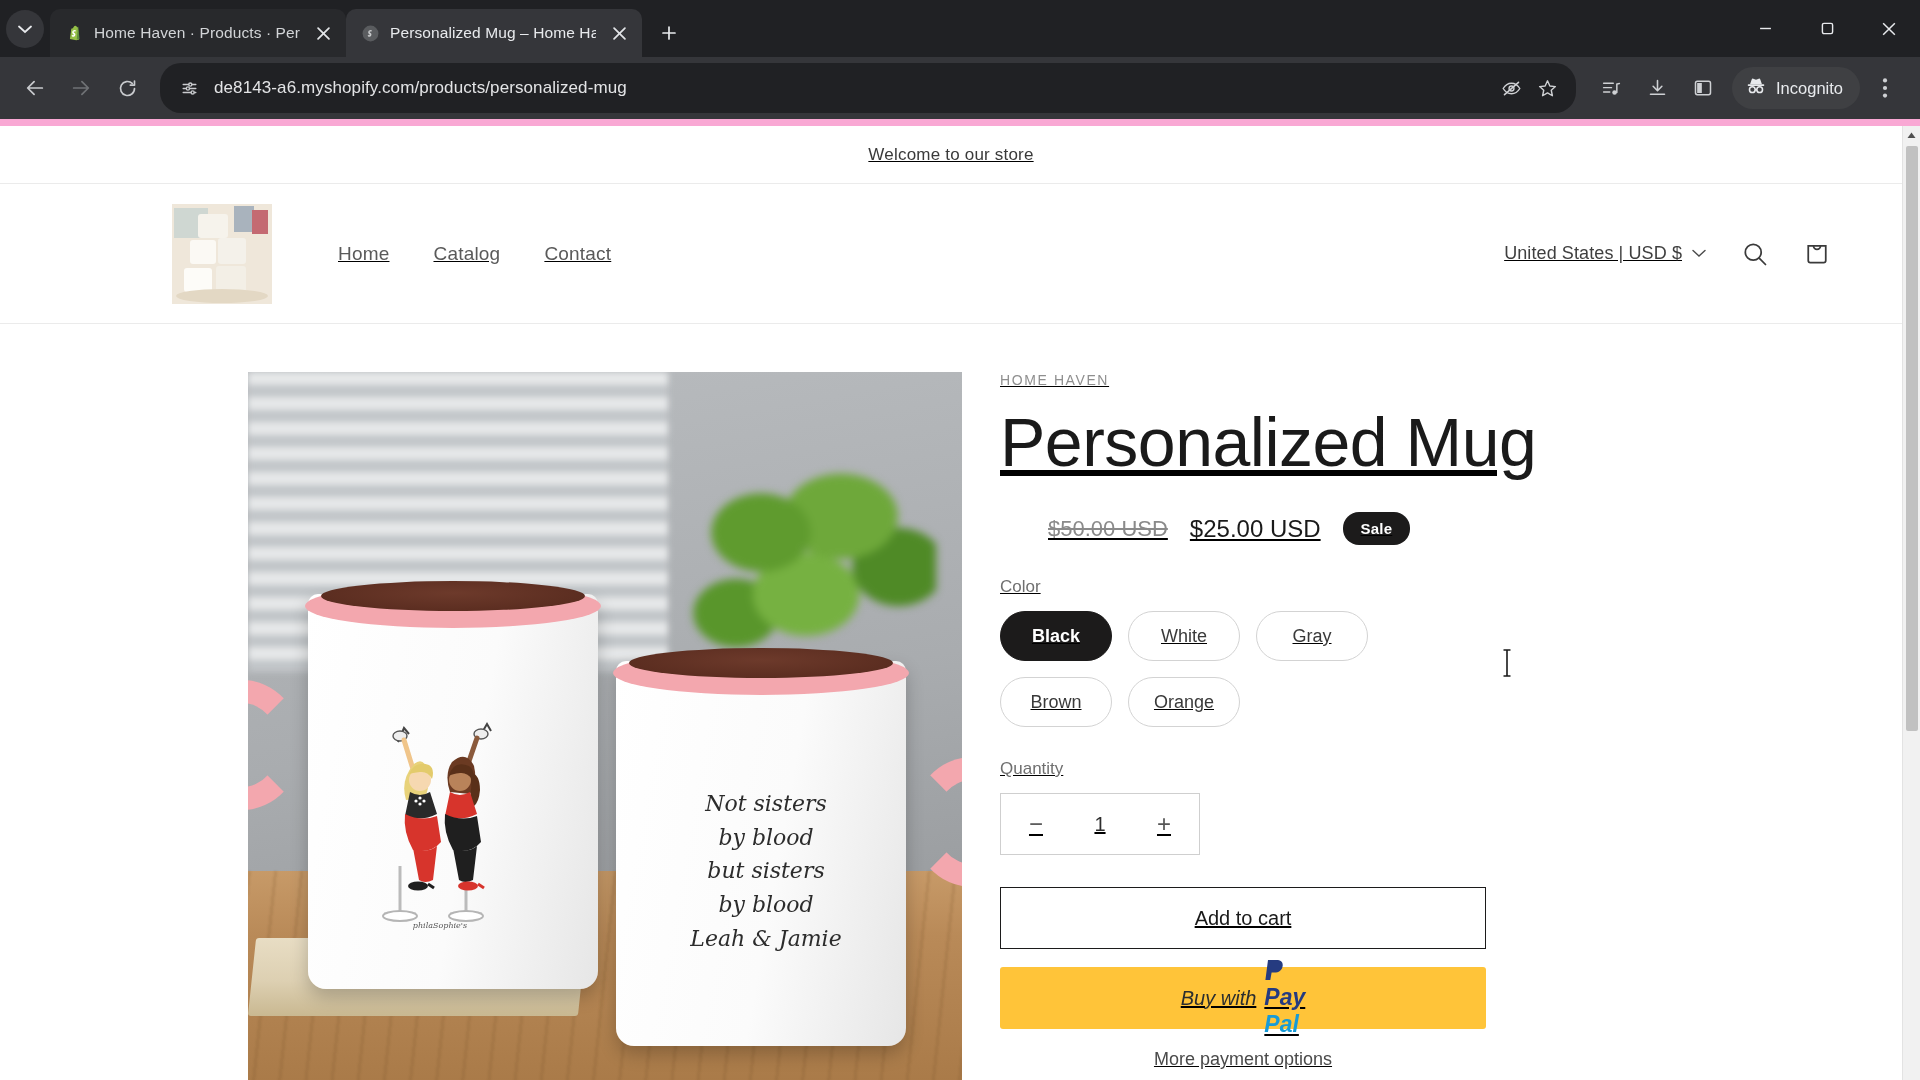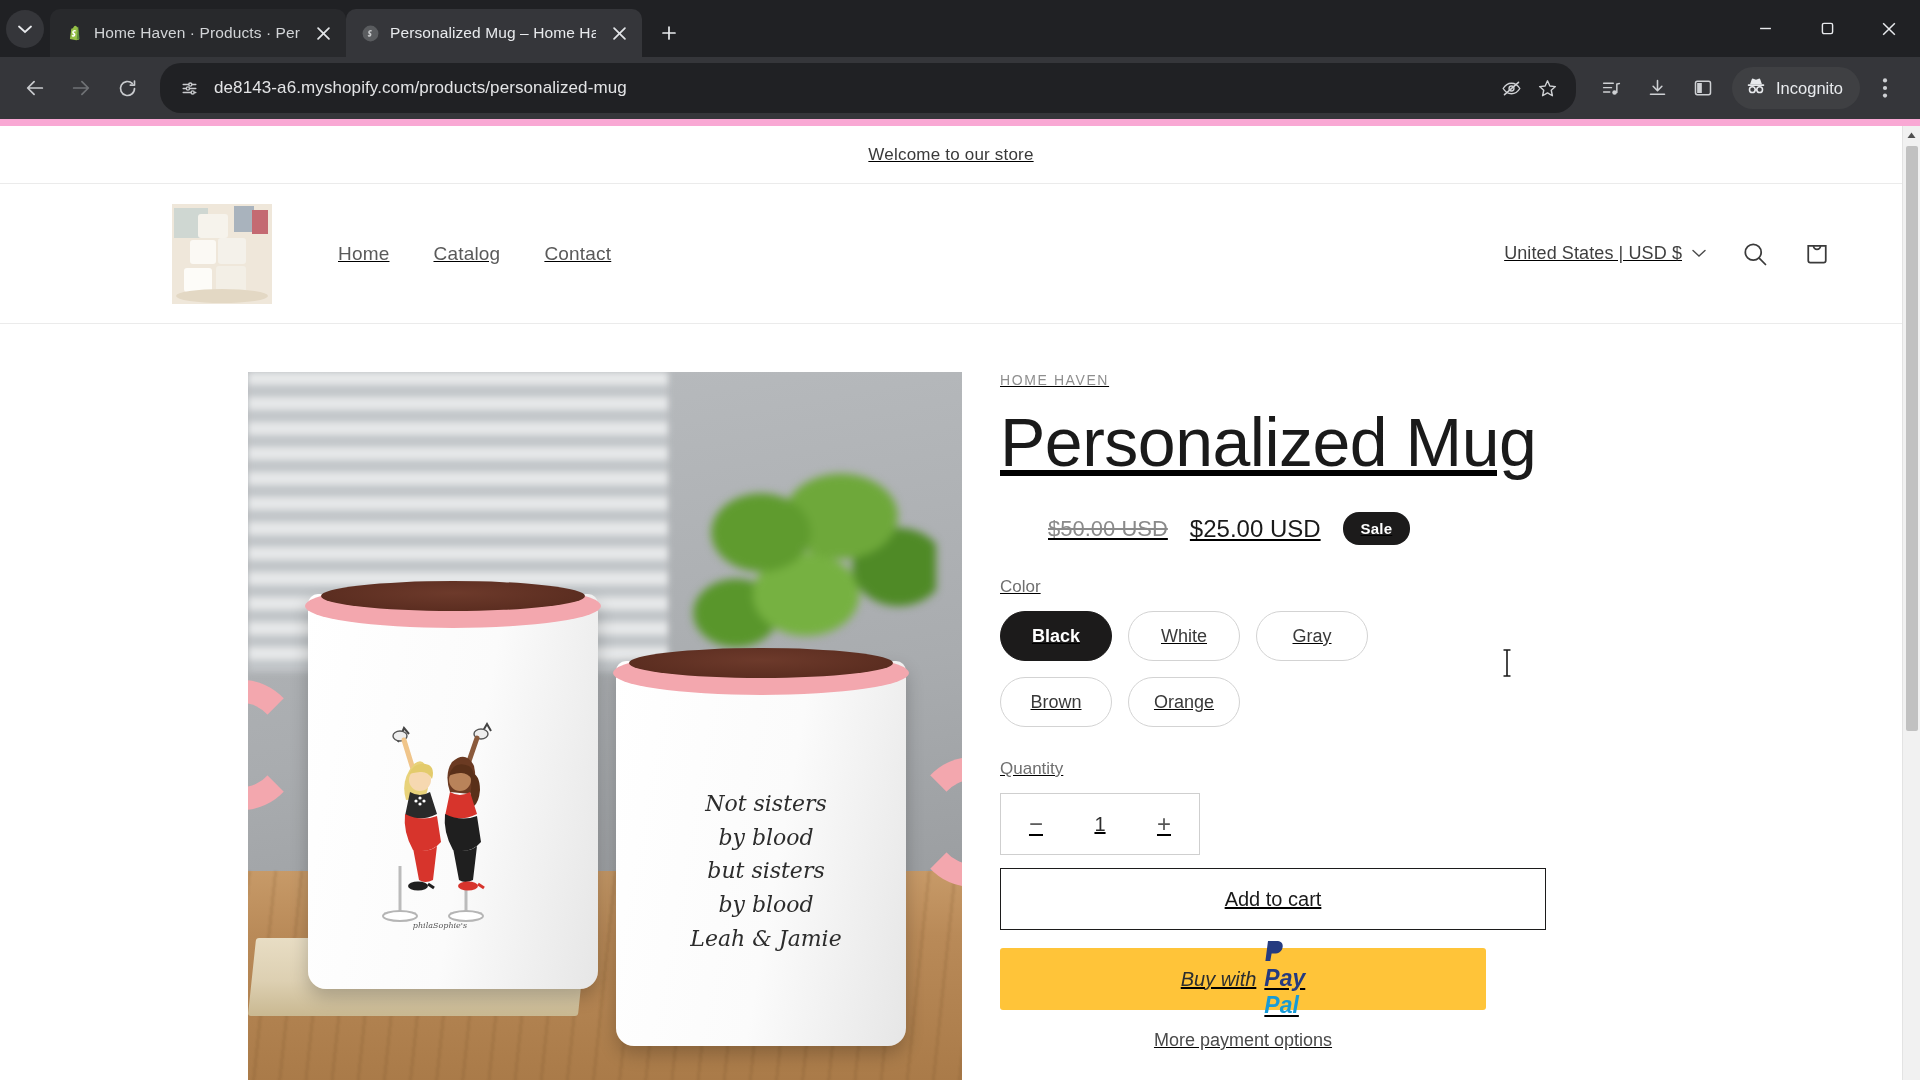--- a/index.html
+++ b/index.html
@@ -194,21 +194,21 @@
   .swatch.selected { background: #1c1b1b; color: #fff; border-color: #1c1b1b; font-weight: bold; }
 
   .qty {
     margin-top: 14px; width: 200px; height: 62px; border: 1px solid #cfcfcf;
     display: flex; align-items: center; justify-content: space-between; padding: 0 18px;
   }
   .qty-btn { width: 34px; height: 34px; display: flex; align-items: center; justify-content: center; font-size: 24px; color: #565656; }
   .qty-val { font-size: 20px; color: #2e2e2e; }
 
   .btn-cart {
-    margin-top: 13px; width: 546px; height: 62px; border: 1px solid #1c1b1b; background: #fff;
+    margin-top: 32px; width: 486px; height: 62px; border: 1px solid #1c1b1b; background: #fff;
     display: flex; align-items: center; justify-content: center; font-size: 20px; color: #1a1a1a;
   }
   .btn-paypal {
     margin-top: 18px; width: 486px; height: 62px; background: #ffc439; border-radius: 3px;
     display: flex; align-items: center; justify-content: center; gap: 8px;
   }
   .pp-prefix { font-size: 20px; color: #2c2e2f; font-style: italic; }
   .more-pay { margin-top: 20px; width: 486px; text-align: center; font-size: 18px; color: #4a4a4a; }
 
   

